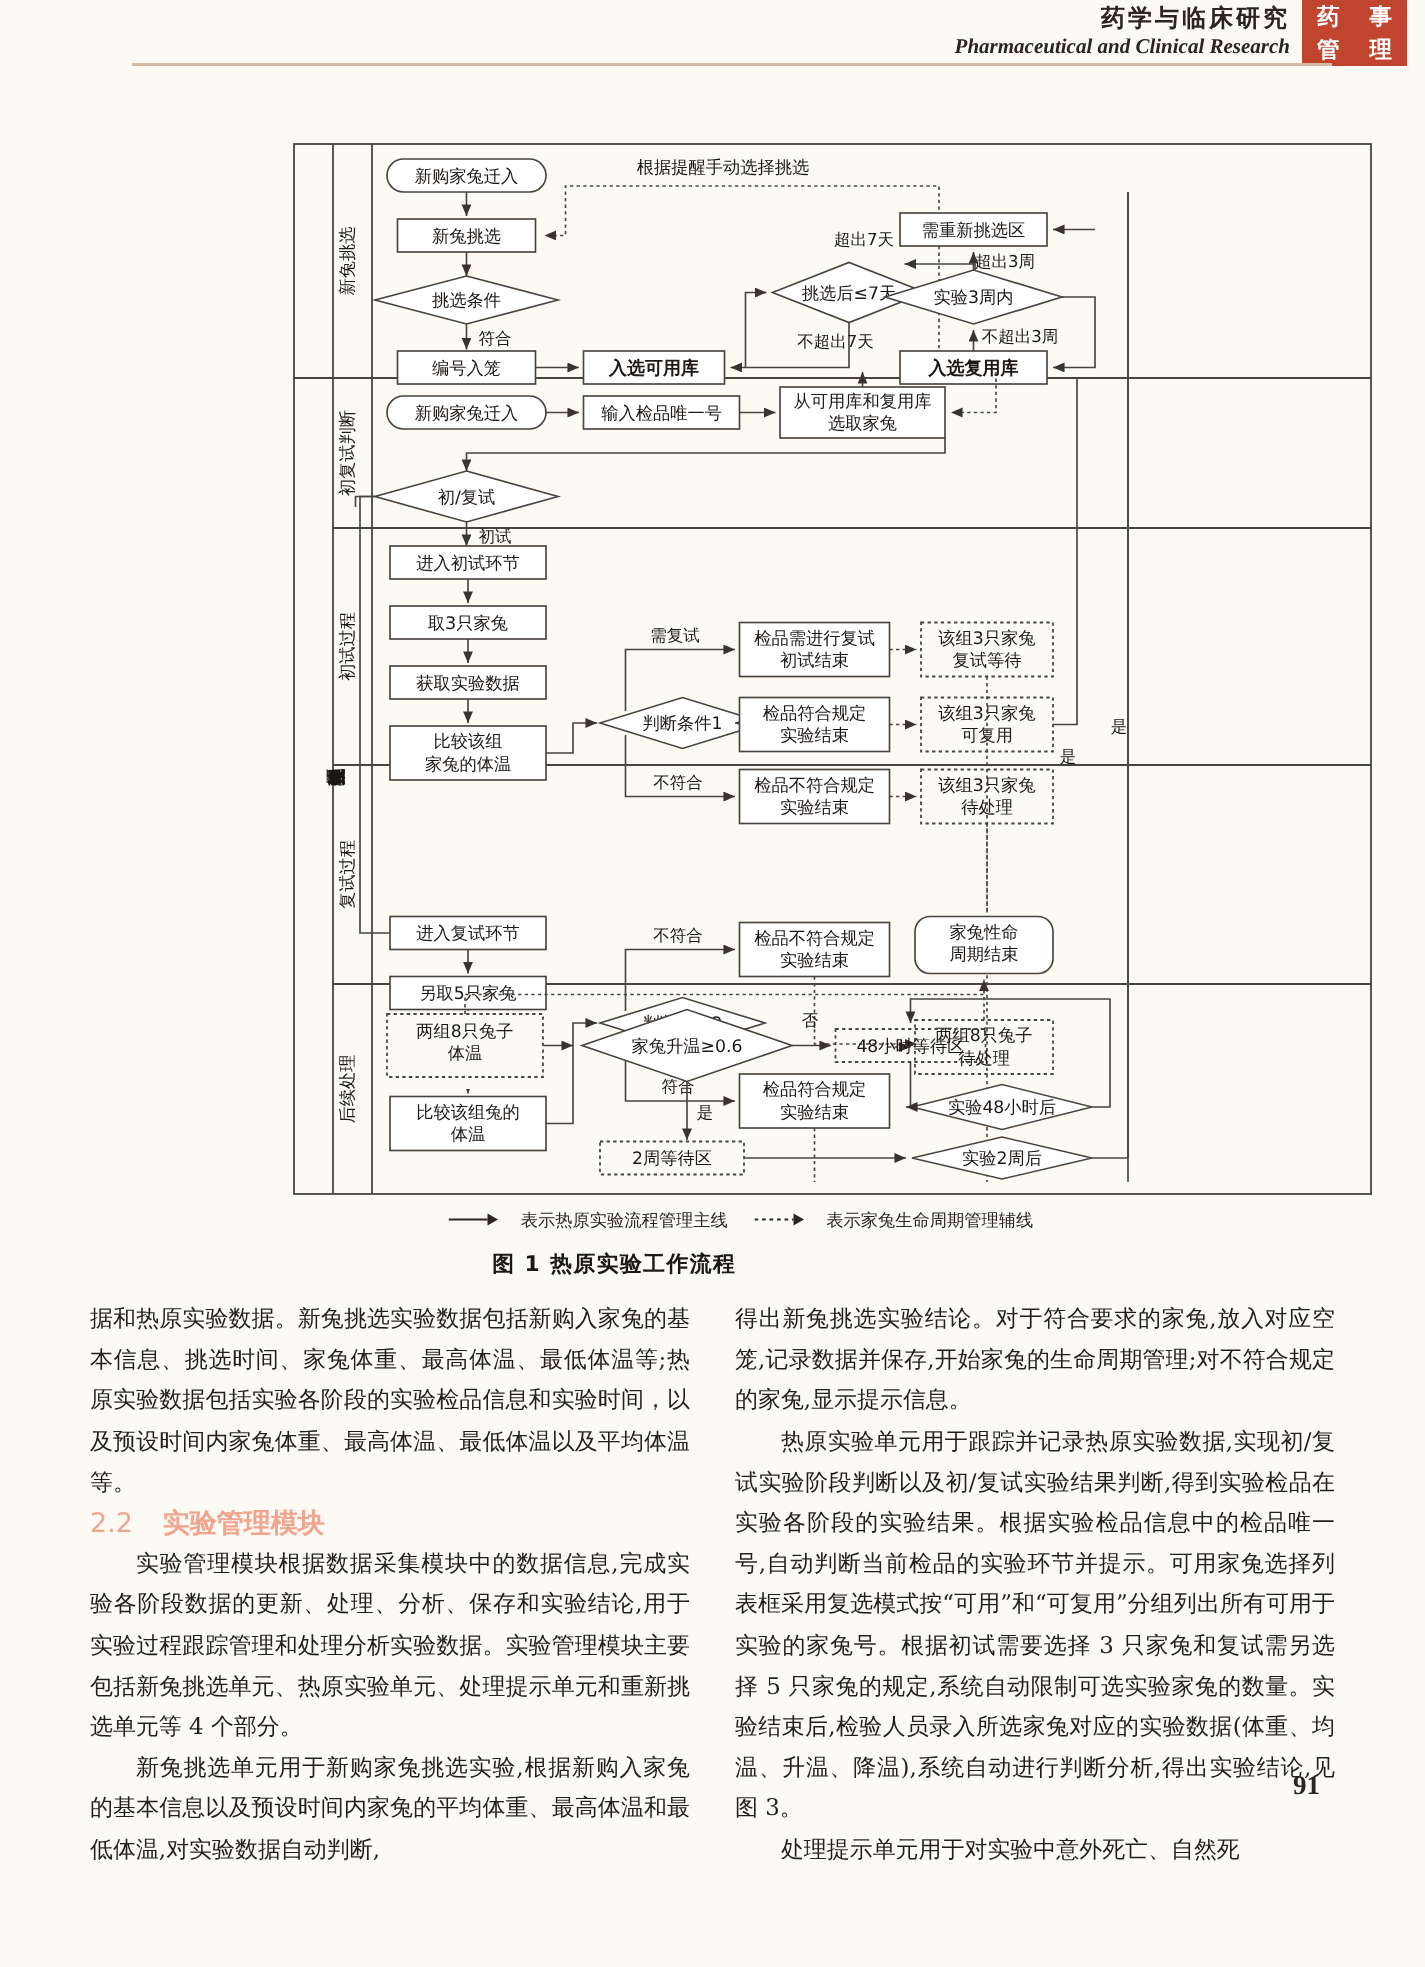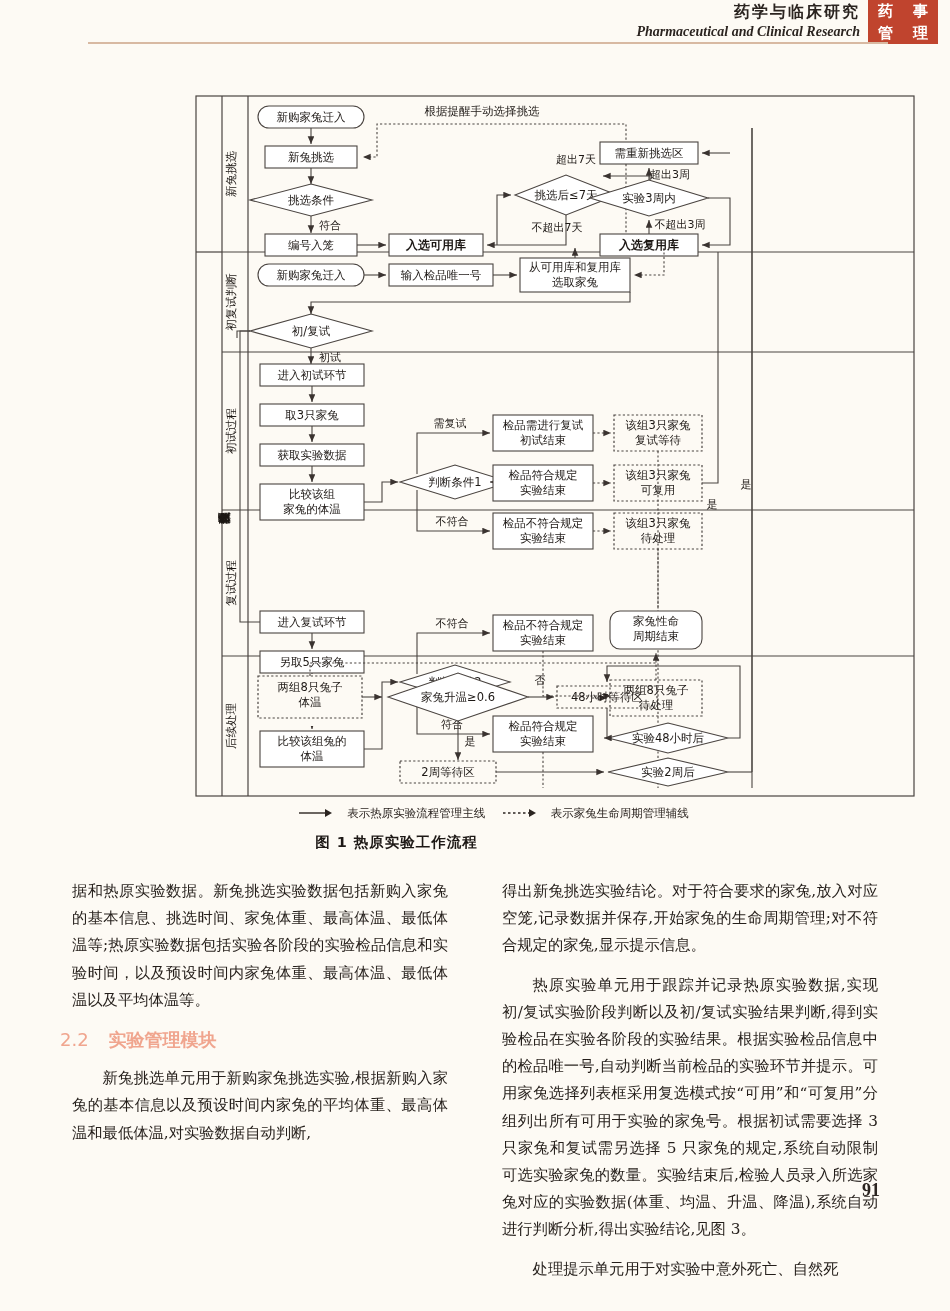--- a/index.html
+++ b/index.html
@@ -49,38 +49,38 @@
   #flow-svg{display:block;}
   .legend-row{
     position:absolute;left:0;top:718px;width:950px;text-align:center;
     font-family:"DejaVu Sans","Liberation Sans",sans-serif;font-size:11.5px;
     color:#2b2420;
     padding-left:12px;
   }
   .legend-row .lg{display:inline-block;margin:0 14px;vertical-align:middle;}
   .legend-row .lgtxt{vertical-align:middle;}
   .fig-caption{
-    position:absolute;left:0;top:745px;width:793px;text-align:center;
+    position:absolute;left:13px;top:745px;width:793px;text-align:center;
     font-family:"DejaVu Sans","Liberation Sans",sans-serif;
     font-weight:bold;font-size:14.5px;letter-spacing:1px;color:#1d1815;
   }
 
   
   #body-text{
     position:absolute;left:60px;top:866px;width:850px;height:380px;
   }
   .col{
     position:absolute;top:0;width:400px;
     font-size:15.3px;line-height:27.2px;
     text-align:justify;text-justify:inter-ideograph;
     color:#241e1a;
   }
   #col-left{left:0;}
   #col-right{left:430px;}
-  .col p{margin:12px;}
+  .col p{margin:0;}
   .col p.indent{text-indent:2em;}
   h3.sec{
     margin:0;font-size:18px;line-height:27.2px;font-weight:bold;
     color:#f0a58e;
     font-family:"DejaVu Sans","Liberation Sans",sans-serif;
   }
   h3.sec .num{margin-right:1.1em;font-weight:normal;}
   #page-number{
     position:absolute;left:862px;top:1180px;
     font-size:18px;font-weight:bold;color:#2b2420;
@@ -476,20 +476,21 @@
 
 <div class="fig-caption">图 1    热原实验工作流程</div>
 </div>
 
 <div id="body-text">
   <div class="col" id="col-left">
     <p>据和热原实验数据。新兔挑选实验数据包括新购入家兔的基本信息、挑选时间、家兔体重、最高体温、最低体温等;热原实验数据包括实验各阶段的实验检品信息和实验时间，以及预设时间内家兔体重、最高体温、最低体温以及平均体温等。</p>
     <h3 class="sec">
       <span class="num">2.2</span><span>实验管理模块</span>
     </h3>
+    <p class="indent">实验管理模块根据数据采集模块中的数据信息,完成实验各阶段数据的更新、处理、分析、保存和实验结论,用于实验过程跟踪管理和处理分析实验数据。实验管理模块主要包括新兔挑选单元、热原实验单元、处理提示单元和重新挑选单元等 4 个部分。</p>
     <p class="indent">新兔挑选单元用于新购家兔挑选实验,根据新购入家兔的基本信息以及预设时间内家兔的平均体重、最高体温和最低体温,对实验数据自动判断,</p>
   </div>
   <div class="col" id="col-right">
     <p>得出新兔挑选实验结论。对于符合要求的家兔,放入对应空笼,记录数据并保存,开始家兔的生命周期管理;对不符合规定的家兔,显示提示信息。</p>
     <p class="indent">热原实验单元用于跟踪并记录热原实验数据,实现初/复试实验阶段判断以及初/复试实验结果判断,得到实验检品在实验各阶段的实验结果。根据实验检品信息中的检品唯一号,自动判断当前检品的实验环节并提示。可用家兔选择列表框采用复选模式按“可用”和“可复用”分组列出所有可用于实验的家兔号。根据初试需要选择 3 只家兔和复试需另选择 5 只家兔的规定,系统自动限制可选实验家兔的数量。实验结束后,检验人员录入所选家兔对应的实验数据(体重、均温、升温、降温),系统自动进行判断分析,得出实验结论,见图 3。</p>
     <p class="indent">处理提示单元用于对实验中意外死亡、自然死</p>
   </div>
 </div>
 
 <div id="page-number">91</div>

